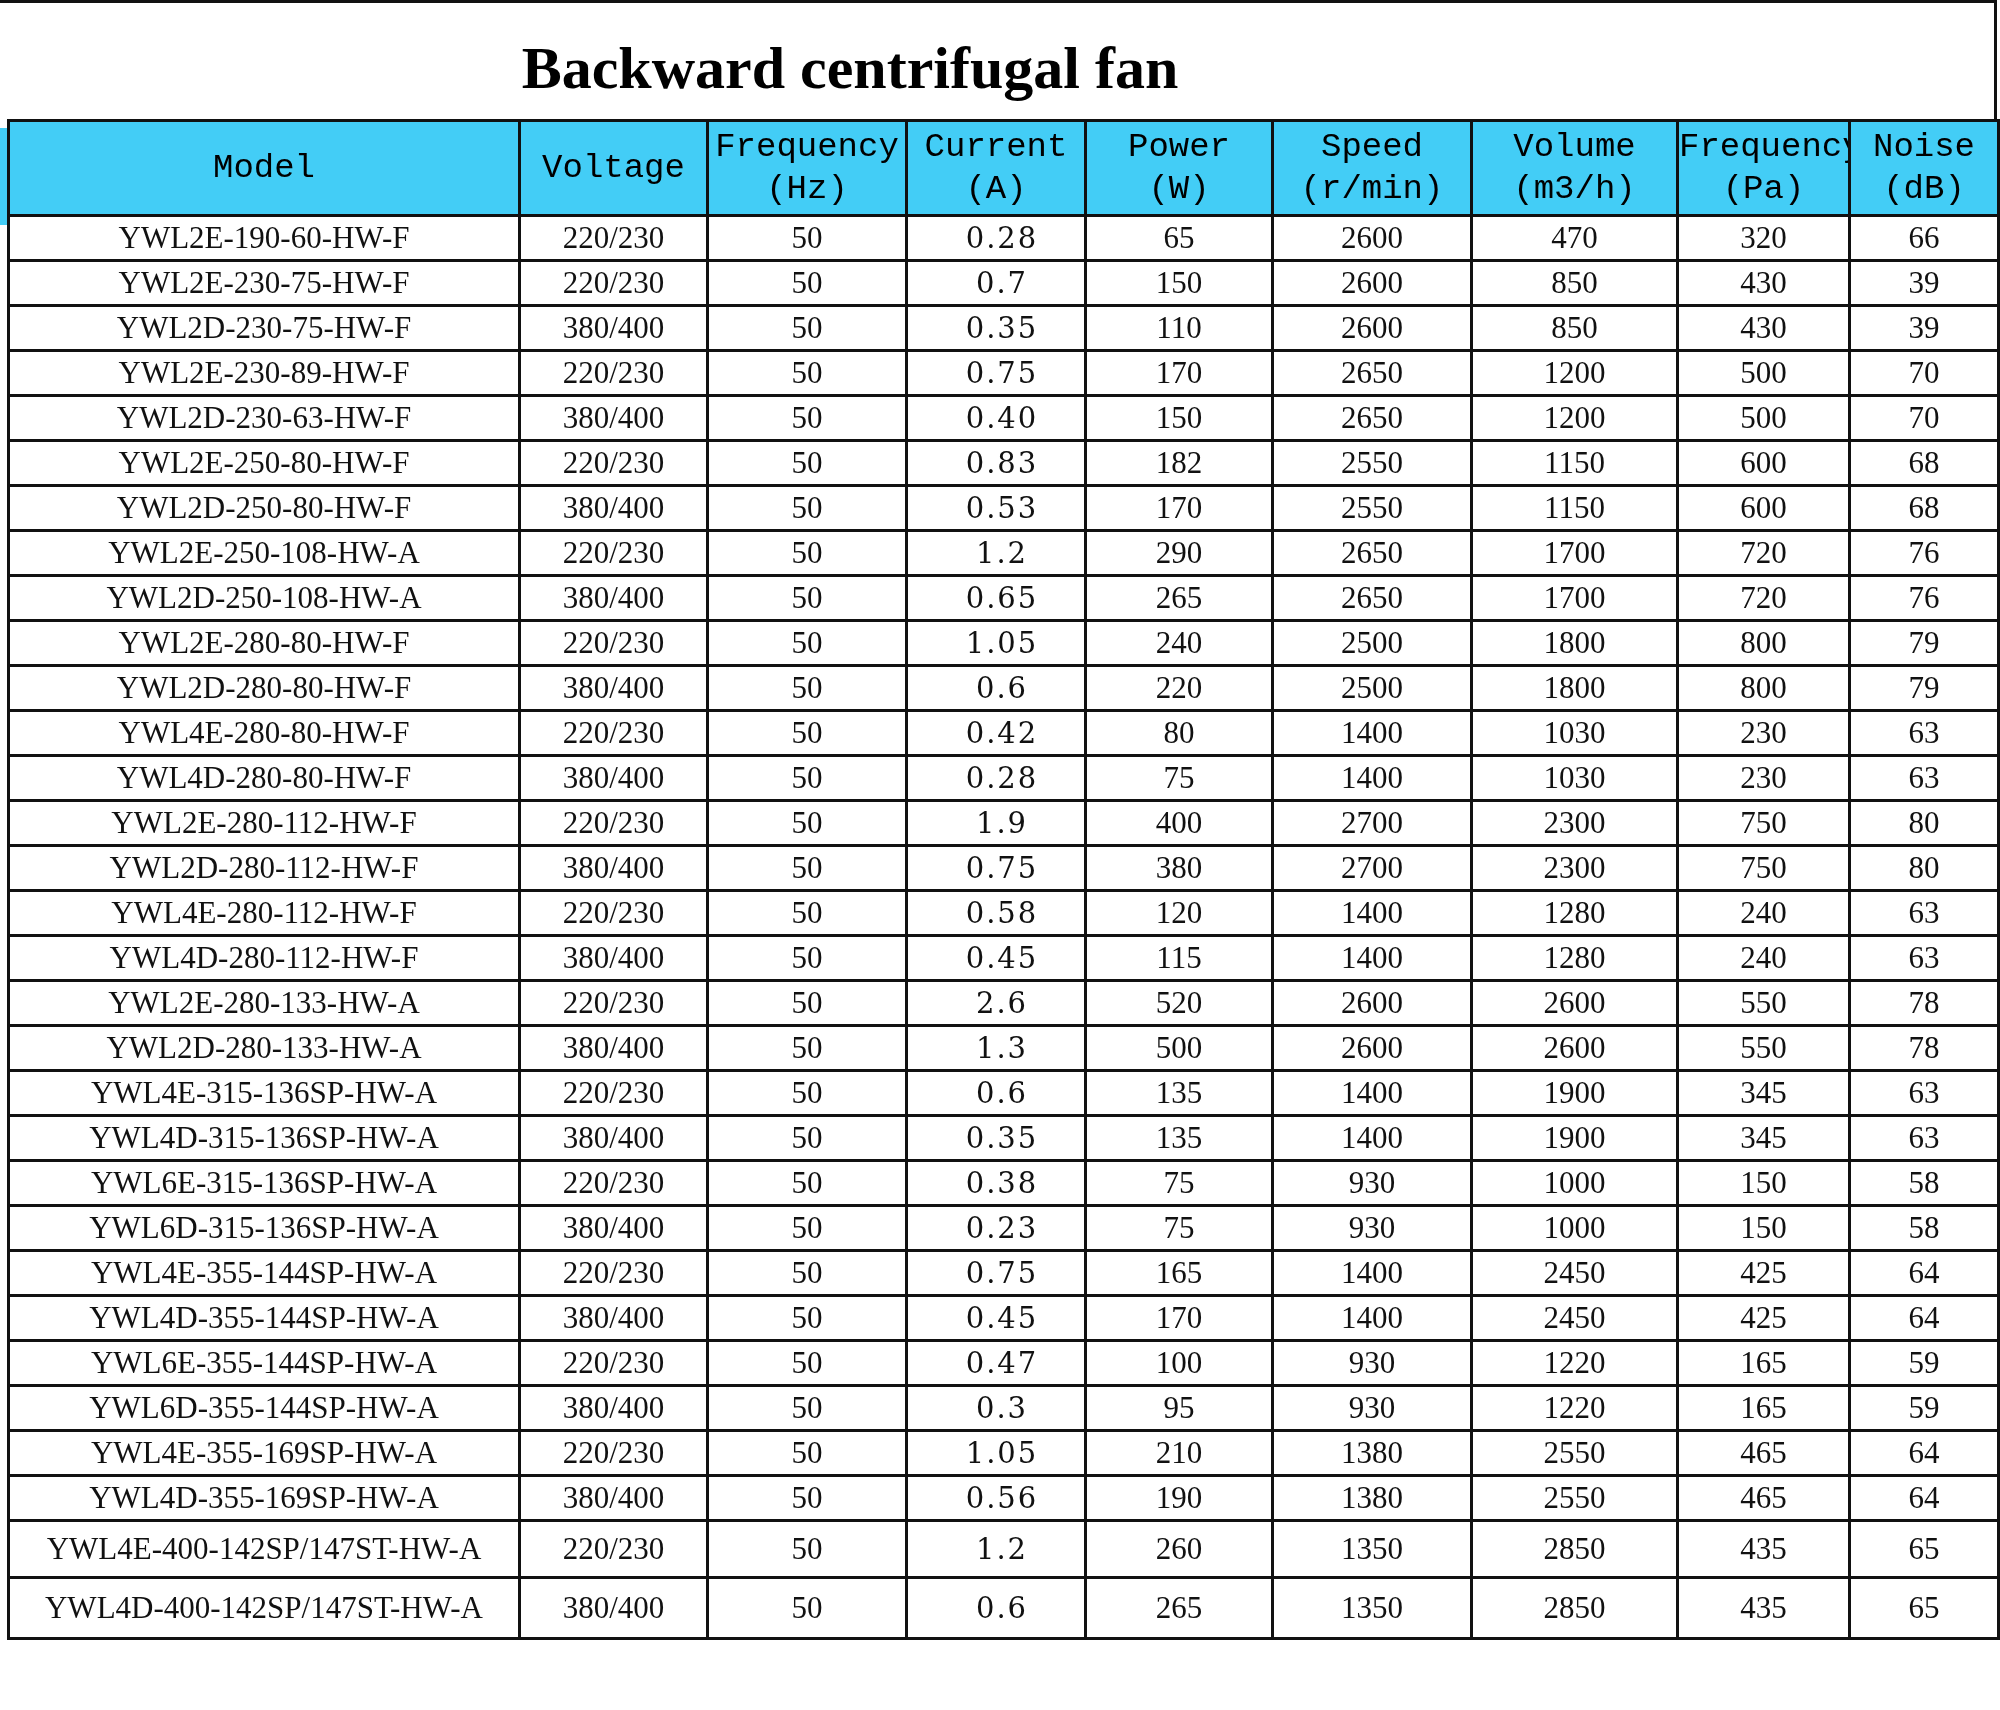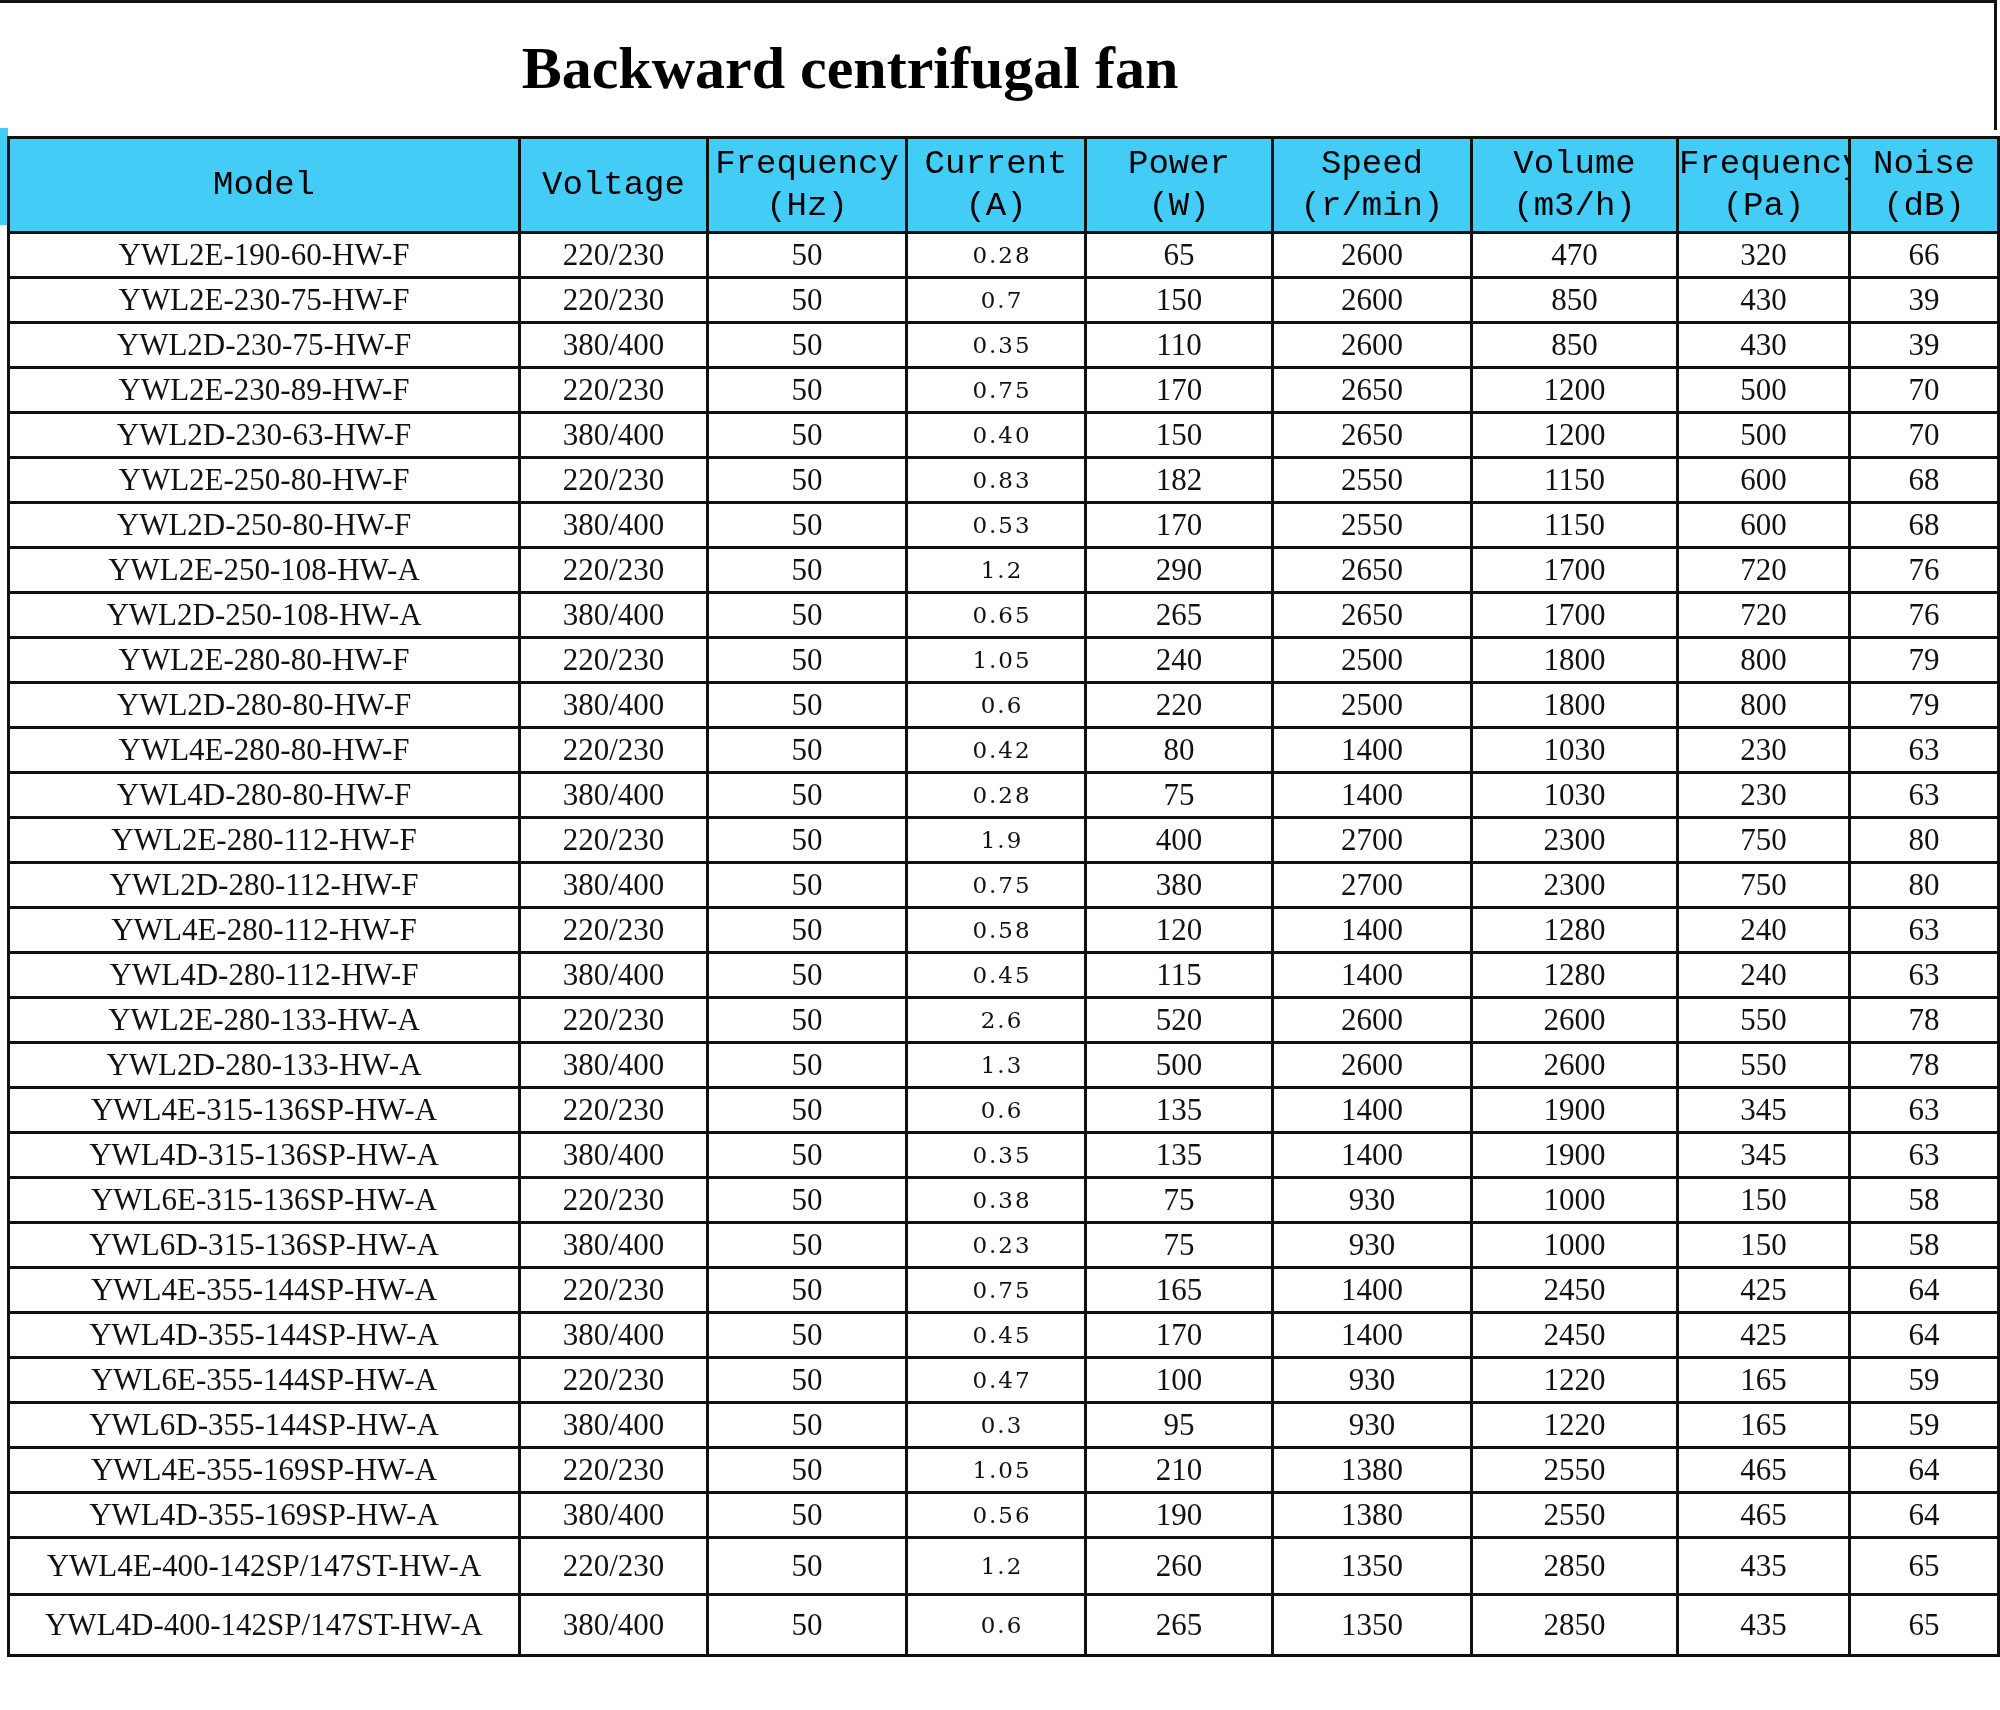--- a/index.html
+++ b/index.html
@@ -7,36 +7,36 @@
   .page { position: absolute; left: 0; top: 0; width: 2000px; height: 1636px; }
   .top-rule { position: absolute; left: 0; top: 0; width: 1996px; height: 3px; background: #111; }
   .right-rule { position: absolute; left: 1994px; top: 0; width: 3px; height: 130px; background: #111; }
   .title {
     position: absolute; left: 0; top: 28px; width: 1700px; text-align: center;
     font-family: "Liberation Serif", "DejaVu Serif", serif; font-weight: bold;
     font-size: 60px; line-height: 80px; color: #000; letter-spacing: 0px;
   }
   .left-strip { position: absolute; left: 0; top: 128px; width: 8px; height: 97px; background: #43cdf6; }
   table.spec {
-    position: absolute; left: 7px; top: 136px; border-collapse: collapse;
+    position: absolute; left: 7px; top: 119px; border-collapse: collapse;
     table-layout: fixed; width: 1990px;
   }
   table.spec th, table.spec td {
     border: 3px solid #111; text-align: center; padding: 0; overflow: hidden; white-space: nowrap;
   }
   table.spec th {
     background: #43cdf6; color: #000; height: 92px;
     font-family: "Liberation Mono", "DejaVu Sans Mono", monospace; font-weight: normal;
     font-size: 34px; line-height: 42px;
   }
   table.spec td {
     background: #fff; color: #111; height: 42px;
     font-family: "Liberation Serif", "DejaVu Serif", serif; font-size: 31px; line-height: 40px;
   }
-  table.spec td.cur { font-family: "DejaVu Serif", "Liberation Serif", serif; font-size: 23px; letter-spacing: 2px; padding-left: 12px; }
+  table.spec td.cur { font-family: "DejaVu Serif", "Liberation Serif", serif; font-size: 29px; letter-spacing: 2px; padding-left: 12px; }
   table.spec tr.tall td { height: 54px; }
   table.spec tr.tall2 td { height: 58px; }
   table.spec td.model { font-size: 31px; letter-spacing: 0px; }
   .hdr-line { display: block; }
 </style>
 </head>
 <body>
 
 <div class="page">
   <div class="top-rule"></div>

